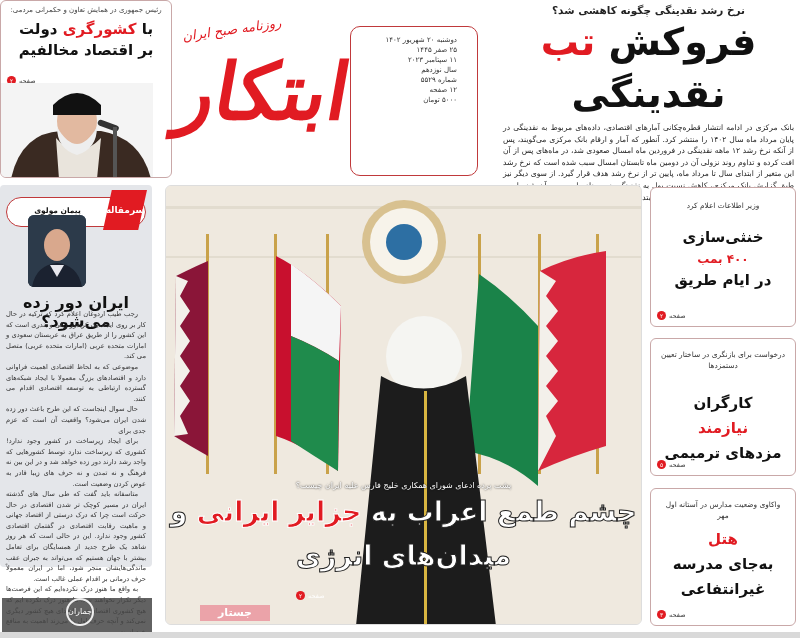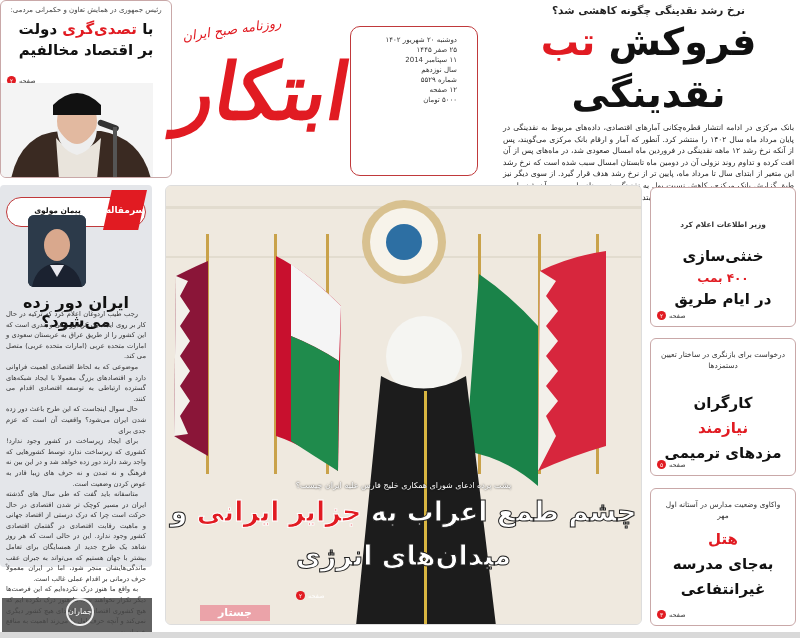--- a/index.html
+++ b/index.html
@@ -45,39 +45,39 @@
   #main-h1 .red{color:#e11b22;-webkit-text-stroke:1px #fff;}
   #main-pageref{position:absolute;left:130px;top:402px;}
   #main-pageref span{color:#fff;}
   #jamaran-tab{position:absolute;left:200px;top:605px;width:70px;height:16px;background:#eba3a9;color:#fff;font-size:11px;font-weight:900;text-align:center;line-height:16px;direction:rtl;}
   
   .sidebox{position:absolute;left:650px;width:146px;border:1.5px solid #c9a8a8;border-radius:6px;background:#fff;direction:rtl;text-align:center;}
   .sidebox .kicker{font-size:7.4px;line-height:11px;color:#333;margin-top:10px;padding:0 8px;}
   .sidebox .big{font-size:15px;font-weight:900;line-height:25px;}
   .sidebox .pageref{position:absolute;left:6px;bottom:6px;direction:ltr;}
   #box1{top:187px;height:140px;}
-  #box1 .kicker{margin-top:31px;font-weight:bold;}
+  #box1 .kicker{margin-top:12px;}
   #box1 .big1{margin-top:14px;}
   #box2{top:338px;height:138px;}
   #box2 .big1{margin-top:20px;}
   #box3{top:488px;height:138px;}
   #box3 .big1{margin-top:6px;}
   
   #watermark{position:absolute;left:2px;top:598px;width:150px;height:38px;background:rgba(70,70,70,.85);display:flex;align-items:center;gap:6px;padding-left:6px;flex-direction:column;}
   #wm-logo{width:28px;height:28px;border-radius:50%;border:2px solid #eee;color:#fff;font-size:8px;text-align:center;line-height:24px;}
   #wm-text div{color:#fff;font-size:10px;line-height:13px;font-family:"Liberation Sans",sans-serif;}
   #bottom-line{position:absolute;left:0;top:632px;width:800px;height:6px;background:#d9d9d9;}
 </style>
 </head>
 <body>
 
 <div id="president">
   <div class="kicker">رئیس جمهوری در همایش تعاون و حکمرانی مردمی:</div>
   <div class="h1">
-    <span>با </span><span class="red">تصدی‌گری</span><span> دولت</span>
+    <span>با </span><span class="red">کشور‌گری</span><span> دولت</span>
   </div>
   <div class="h2">بر اقتصاد مخالفیم</div>
   <div class="pageref">
     <span class="dot">۲</span>
     <span>صفحه</span>
   </div>
   <svg id="pres-photo" width="152" height="96" viewBox="0 0 152 96">
     <rect width="152" height="96" fill="#f4f4f4"></rect>
     <path d="M10 96 Q20 50 60 48 L100 48 Q140 55 150 96 Z" fill="#3a2a22"></path>
     <path d="M55 55 Q76 80 100 55 L96 96 L58 96 Z" fill="#e9e4dc"></path>
@@ -90,21 +90,21 @@
 </div>
 
 <div id="masthead">
   <div id="logo">
     <div id="tagline">روزنامه صبح ایران</div>
     <div id="logo-text">ابتکار</div>
   </div>
   <div id="issue-box">
     <div>دوشنبه ۲۰ شهریور ۱۴۰۲</div>
     <div>۲۵ صفر ۱۴۴۵</div>
-    <div>۱۱ سپتامبر 2014</div>
+    <div>۱۱ سپتامبر ۲۰۲۳</div>
     <div>سال نوزدهم</div>
     <div>شماره ۵۵۲۹</div>
     <div>۱۲ صفحه</div>
     <div>۵۰۰۰ تومان</div>
   </div>
 </div>
 
 <div id="lead">
   <div class="kicker">نرخ رشد نقدینگی چگونه کاهشی شد؟</div>
   <div class="headline">

